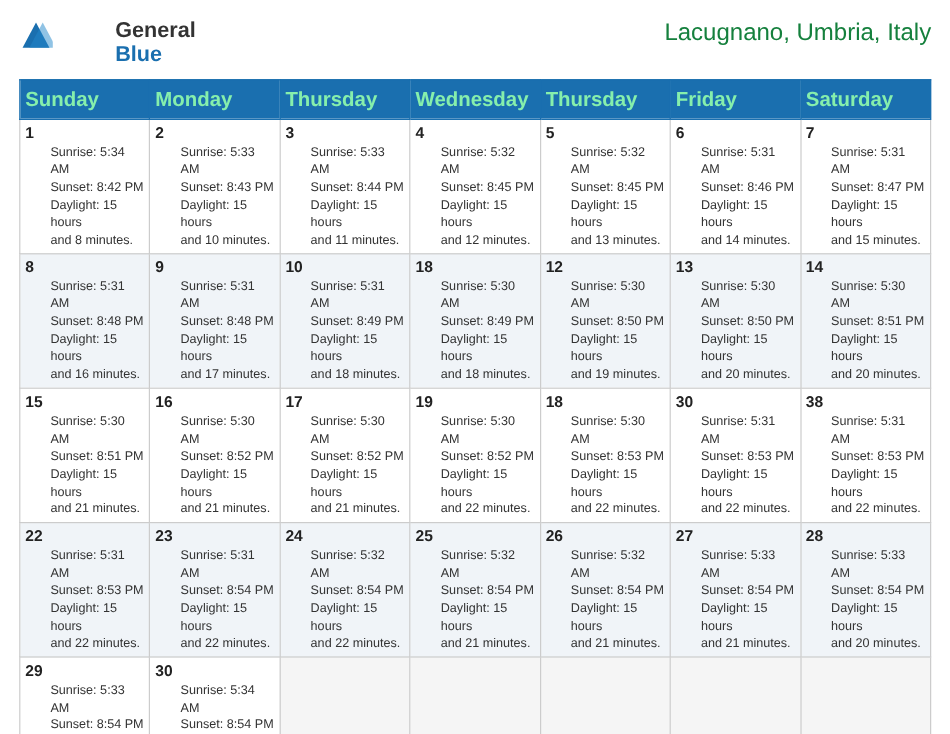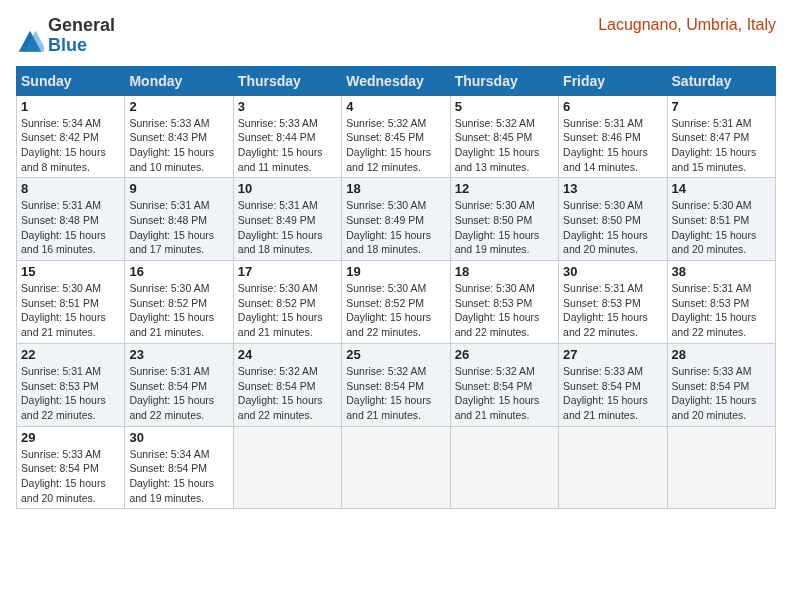--- a/index.html
+++ b/index.html
@@ -11,21 +11,22 @@
       padding: 16px;
     }
     .header {
       display: flex;
       justify-content: space-between;
       align-items: flex-start;
       margin-bottom: 10px;
     }
     .logo {
       display: flex;
-      align-items: flex-end;
+      align-items: flex-start;
+      gap: 48px;
     }
     .logo-text {
       display: flex;
       flex-direction: column;
       font-size: 18px;
       font-weight: bold;
       line-height: 1.1;
     }
     .logo-general { color: #333; }
     .logo-blue { color: #1a6faf; }
@@ -36,35 +37,35 @@
     }
     .title-block {
       text-align: right;
     }
     .cal-title {
       font-size: 36px;
       color: #333;
       font-weight: normal;
     }
     .cal-subtitle {
-      font-size: 16px;
-      color: #c2410c;
+      font-size: 20px;
+      color: #15803d;
       margin-left: 16px;
     }
     table {
       width: 100%;
       border-collapse: collapse;
       font-size: 11px;
     }
     thead tr th {
       background: #1a6faf;
-      color: #e5e5e5;
+      color: #86efac;
       padding: 6px 4px;
       text-align: left;
-      font-size: 14px;
+      font-size: 17px;
       font-weight: bold;
       border: 1px solid #1a6faf;
     }
     tbody tr td {
       border: 1px solid #ccc;
       vertical-align: top;
       padding: 3px 4px;
       width: 14.28%;
       height: 80px;
       background: #fff;
@@ -76,20 +77,21 @@
       font-size: 13px;
       font-weight: bold;
       color: #222;
       display: block;
       margin-bottom: 2px;
     }
     .day-detail {
       color: #333;
       font-size: 10.5px;
       line-height: 1.4;
+      margin-left: 21px;
     }
     .empty-cell {
       background: #f5f5f5 !important;
     }
   </style>
 </head>
 <body>
 
 <div class="header">
   <div class="logo">

